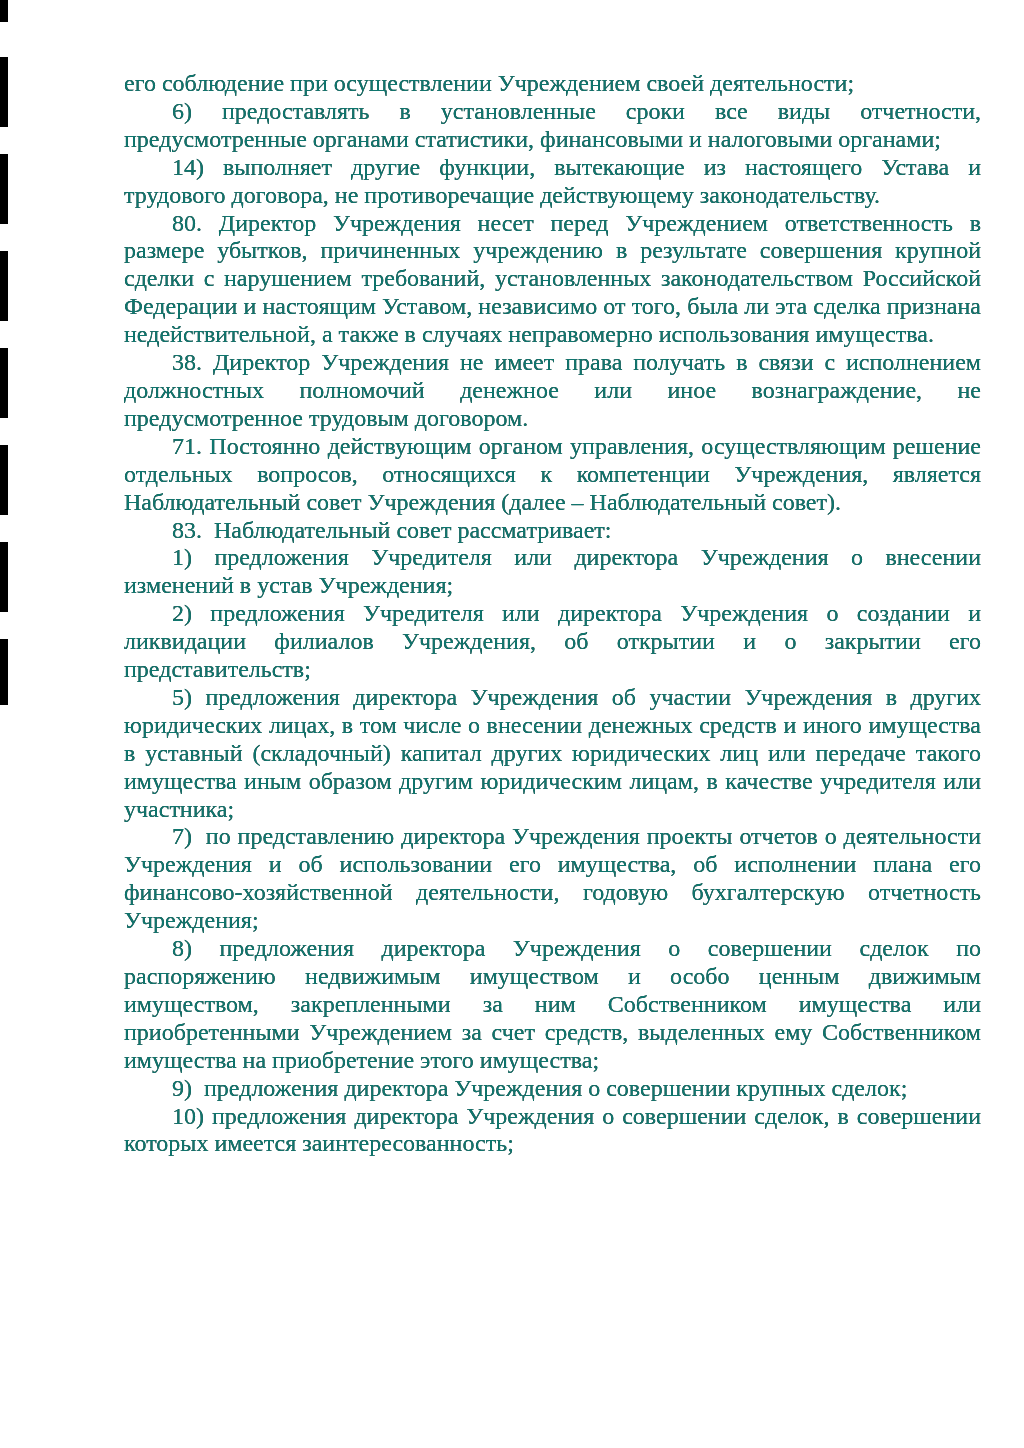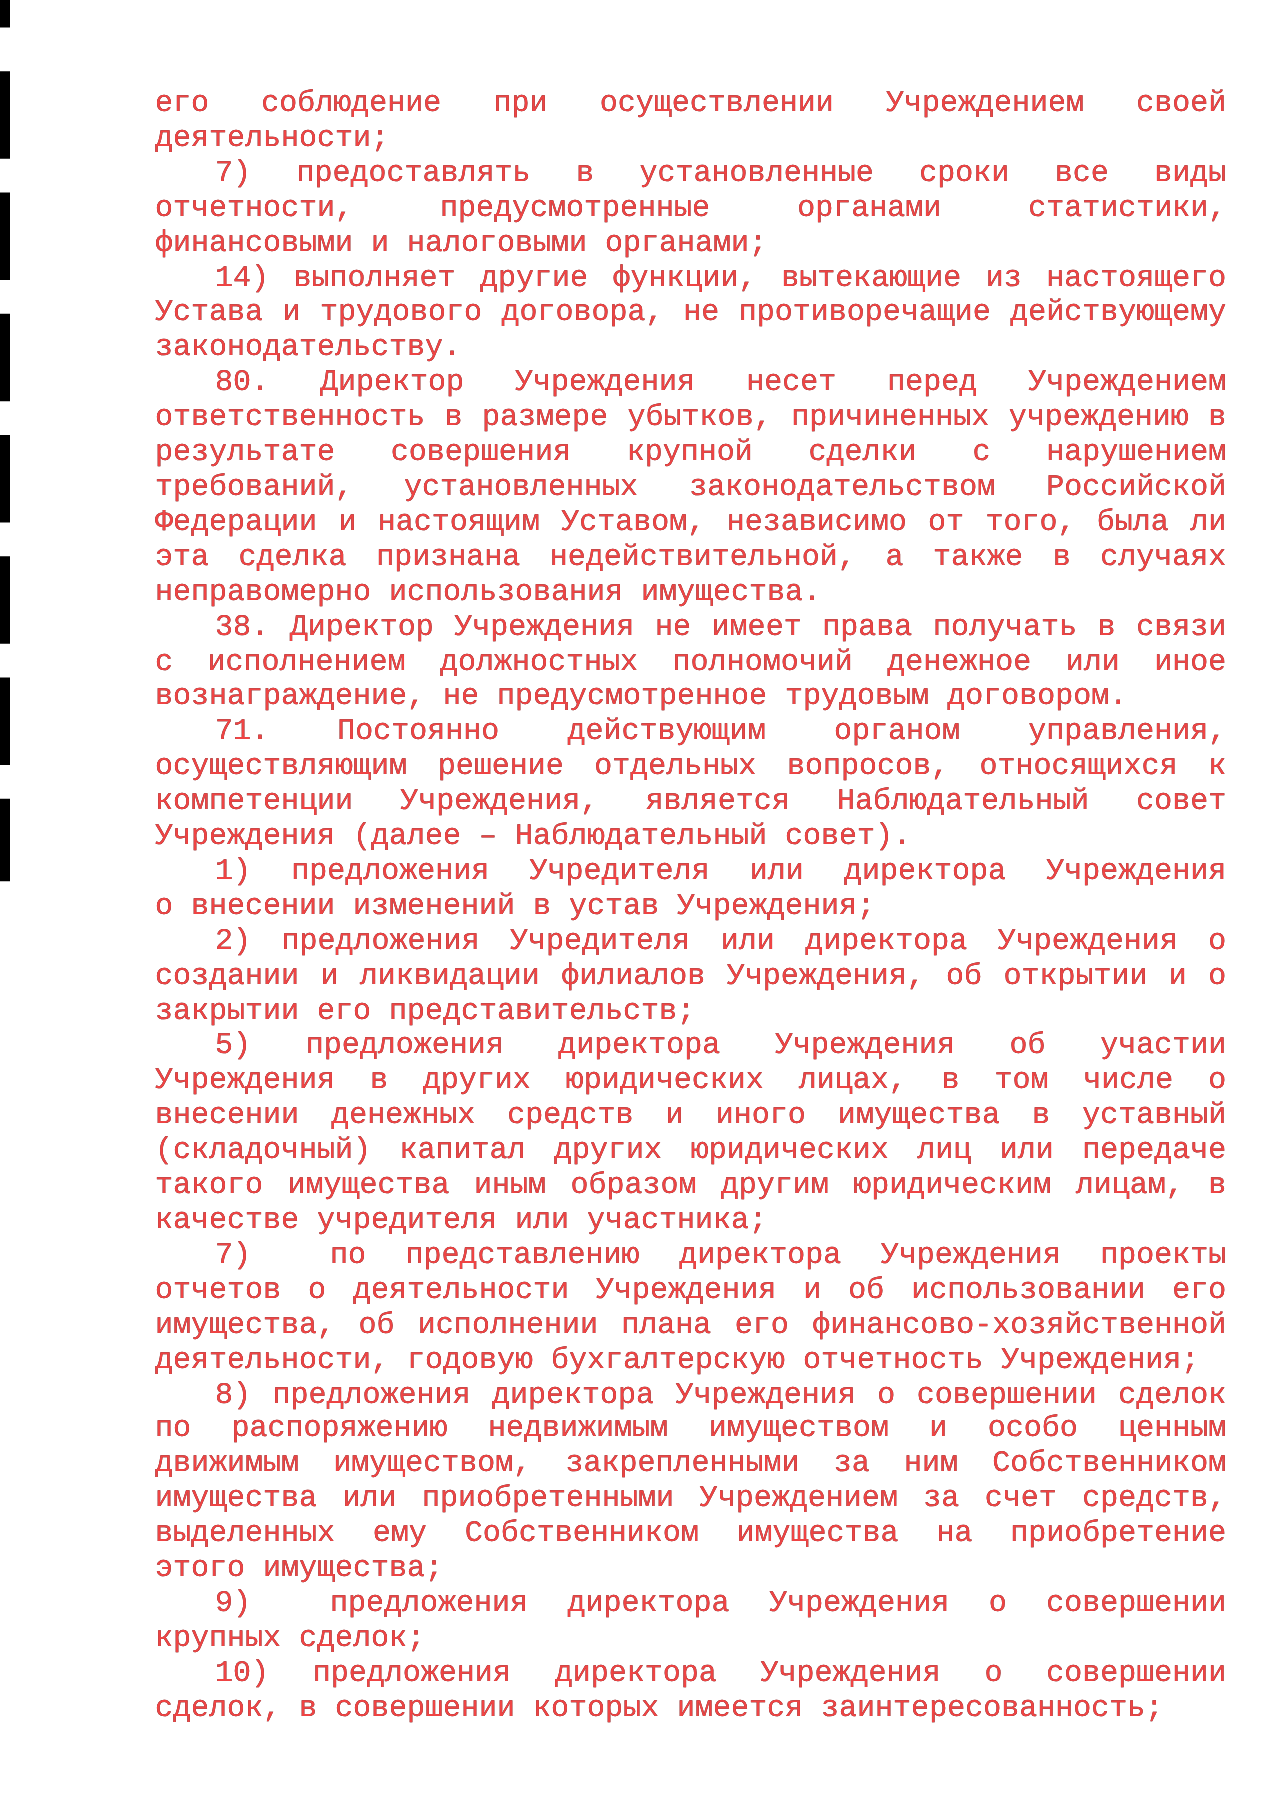--- a/index.html
+++ b/index.html
@@ -6,22 +6,22 @@
     margin: 0;
     padding: 0;
     background: #ffffff;
   }
   .page {
     position: relative;
     width: 1024px;
     height: 1448px;
     background: #ffffff;
     overflow: hidden;
-    font-family: Liberation Mono, monospace;
-    color: #ef4444;
+    font-family: Liberation Serif, serif;
+    color: #0f766e;
   }
   .textblock {
     position: absolute;
     left: 124px;
     top: 70px;
     width: 857px;
   }
   .para {
     margin: 0;
     font-size: 24px;
@@ -51,25 +51,26 @@
       <div class="edge-mark" style="top: 57px; height: 70px; background: rgb(0, 0, 0);"></div>
       <div class="edge-mark" style="top: 154px; height: 70px; background: rgb(0, 0, 0);"></div>
       <div class="edge-mark" style="top: 251px; height: 70px; background: rgb(0, 0, 0);"></div>
       <div class="edge-mark" style="top: 348px; height: 70px; background: rgb(0, 0, 0);"></div>
       <div class="edge-mark" style="top: 445px; height: 70px; background: rgb(0, 0, 0);"></div>
       <div class="edge-mark" style="top: 542px; height: 70px; background: rgb(0, 0, 0);"></div>
       <div class="edge-mark" style="top: 639px; height: 66px; background: rgb(0, 0, 0);"></div>
     </div>
   <div id="textblock" class="textblock">
       <p class="para">его соблюдение при осуществлении Учреждением своей деятельности;</p>
-      <p class="para indent">7) предоставлять в установленные сроки все виды отчетности, предусмотренные органами статистики, финансовыми и налоговыми органами;</p>
+      <p class="para indent">6) предоставлять в установленные сроки все виды отчетности, предусмотренные органами статистики, финансовыми и налоговыми органами;</p>
       <p class="para indent">14) выполняет другие функции, вытекающие из настоящего Устава и трудового договора, не противоречащие действующему законодательству.</p>
       <p class="para indent">80. Директор Учреждения несет перед Учреждением ответственность в размере убытков, причиненных учреждению в результате совершения крупной сделки с нарушением требований, установленных законодательством Российской Федерации и настоящим Уставом, независимо от того, была ли эта сделка признана недействительной, а также в случаях неправомерно использования имущества.</p>
       <p class="para indent">38. Директор Учреждения не имеет права получать в связи с исполнением должностных полномочий денежное или иное вознаграждение, не предусмотренное трудовым договором.</p>
       <p class="para indent">71. Постоянно действующим органом управления, осуществляющим решение отдельных вопросов, относящихся к компетенции Учреждения, является Наблюдательный совет Учреждения (далее – Наблюдательный совет).</p>
+      <p class="para indent">83.&nbsp; Наблюдательный совет рассматривает:</p>
       <p class="para indent">1) предложения Учредителя или директора Учреждения о&nbsp;внесении изменений в устав Учреждения;</p>
       <p class="para indent">2) предложения Учредителя или директора Учреждения о создании и ликвидации филиалов Учреждения, об открытии и о закрытии его представительств;</p>
       <p class="para indent">5) предложения директора Учреждения об участии Учреждения в других юридических лицах, в том числе о внесении денежных средств и иного имущества в уставный (складочный) капитал других юридических лиц или передаче такого имущества иным образом другим юридическим лицам, в качестве учредителя или участника;</p>
       <p class="para indent">7)&nbsp; по представлению директора Учреждения проекты отчетов о деятельности Учреждения и об использовании его имущества, об исполнении плана его финансово-хозяйственной деятельности, годовую бухгалтерскую отчетность Учреждения;</p>
       <p class="para indent">8) предложения директора Учреждения о совершении сделок по распоряжению недвижимым имуществом и особо ценным движимым имуществом, закрепленными за ним Собственником имущества или приобретенными Учреждением за счет средств, выделенных ему Собственником имущества на приобретение этого имущества;</p>
       <p class="para indent">9)&nbsp; предложения директора Учреждения о совершении крупных сделок;</p>
       <p class="para indent">10) предложения директора Учреждения о совершении сделок, в совершении которых имеется заинтересованность;</p>
     </div>
 </div>
 

